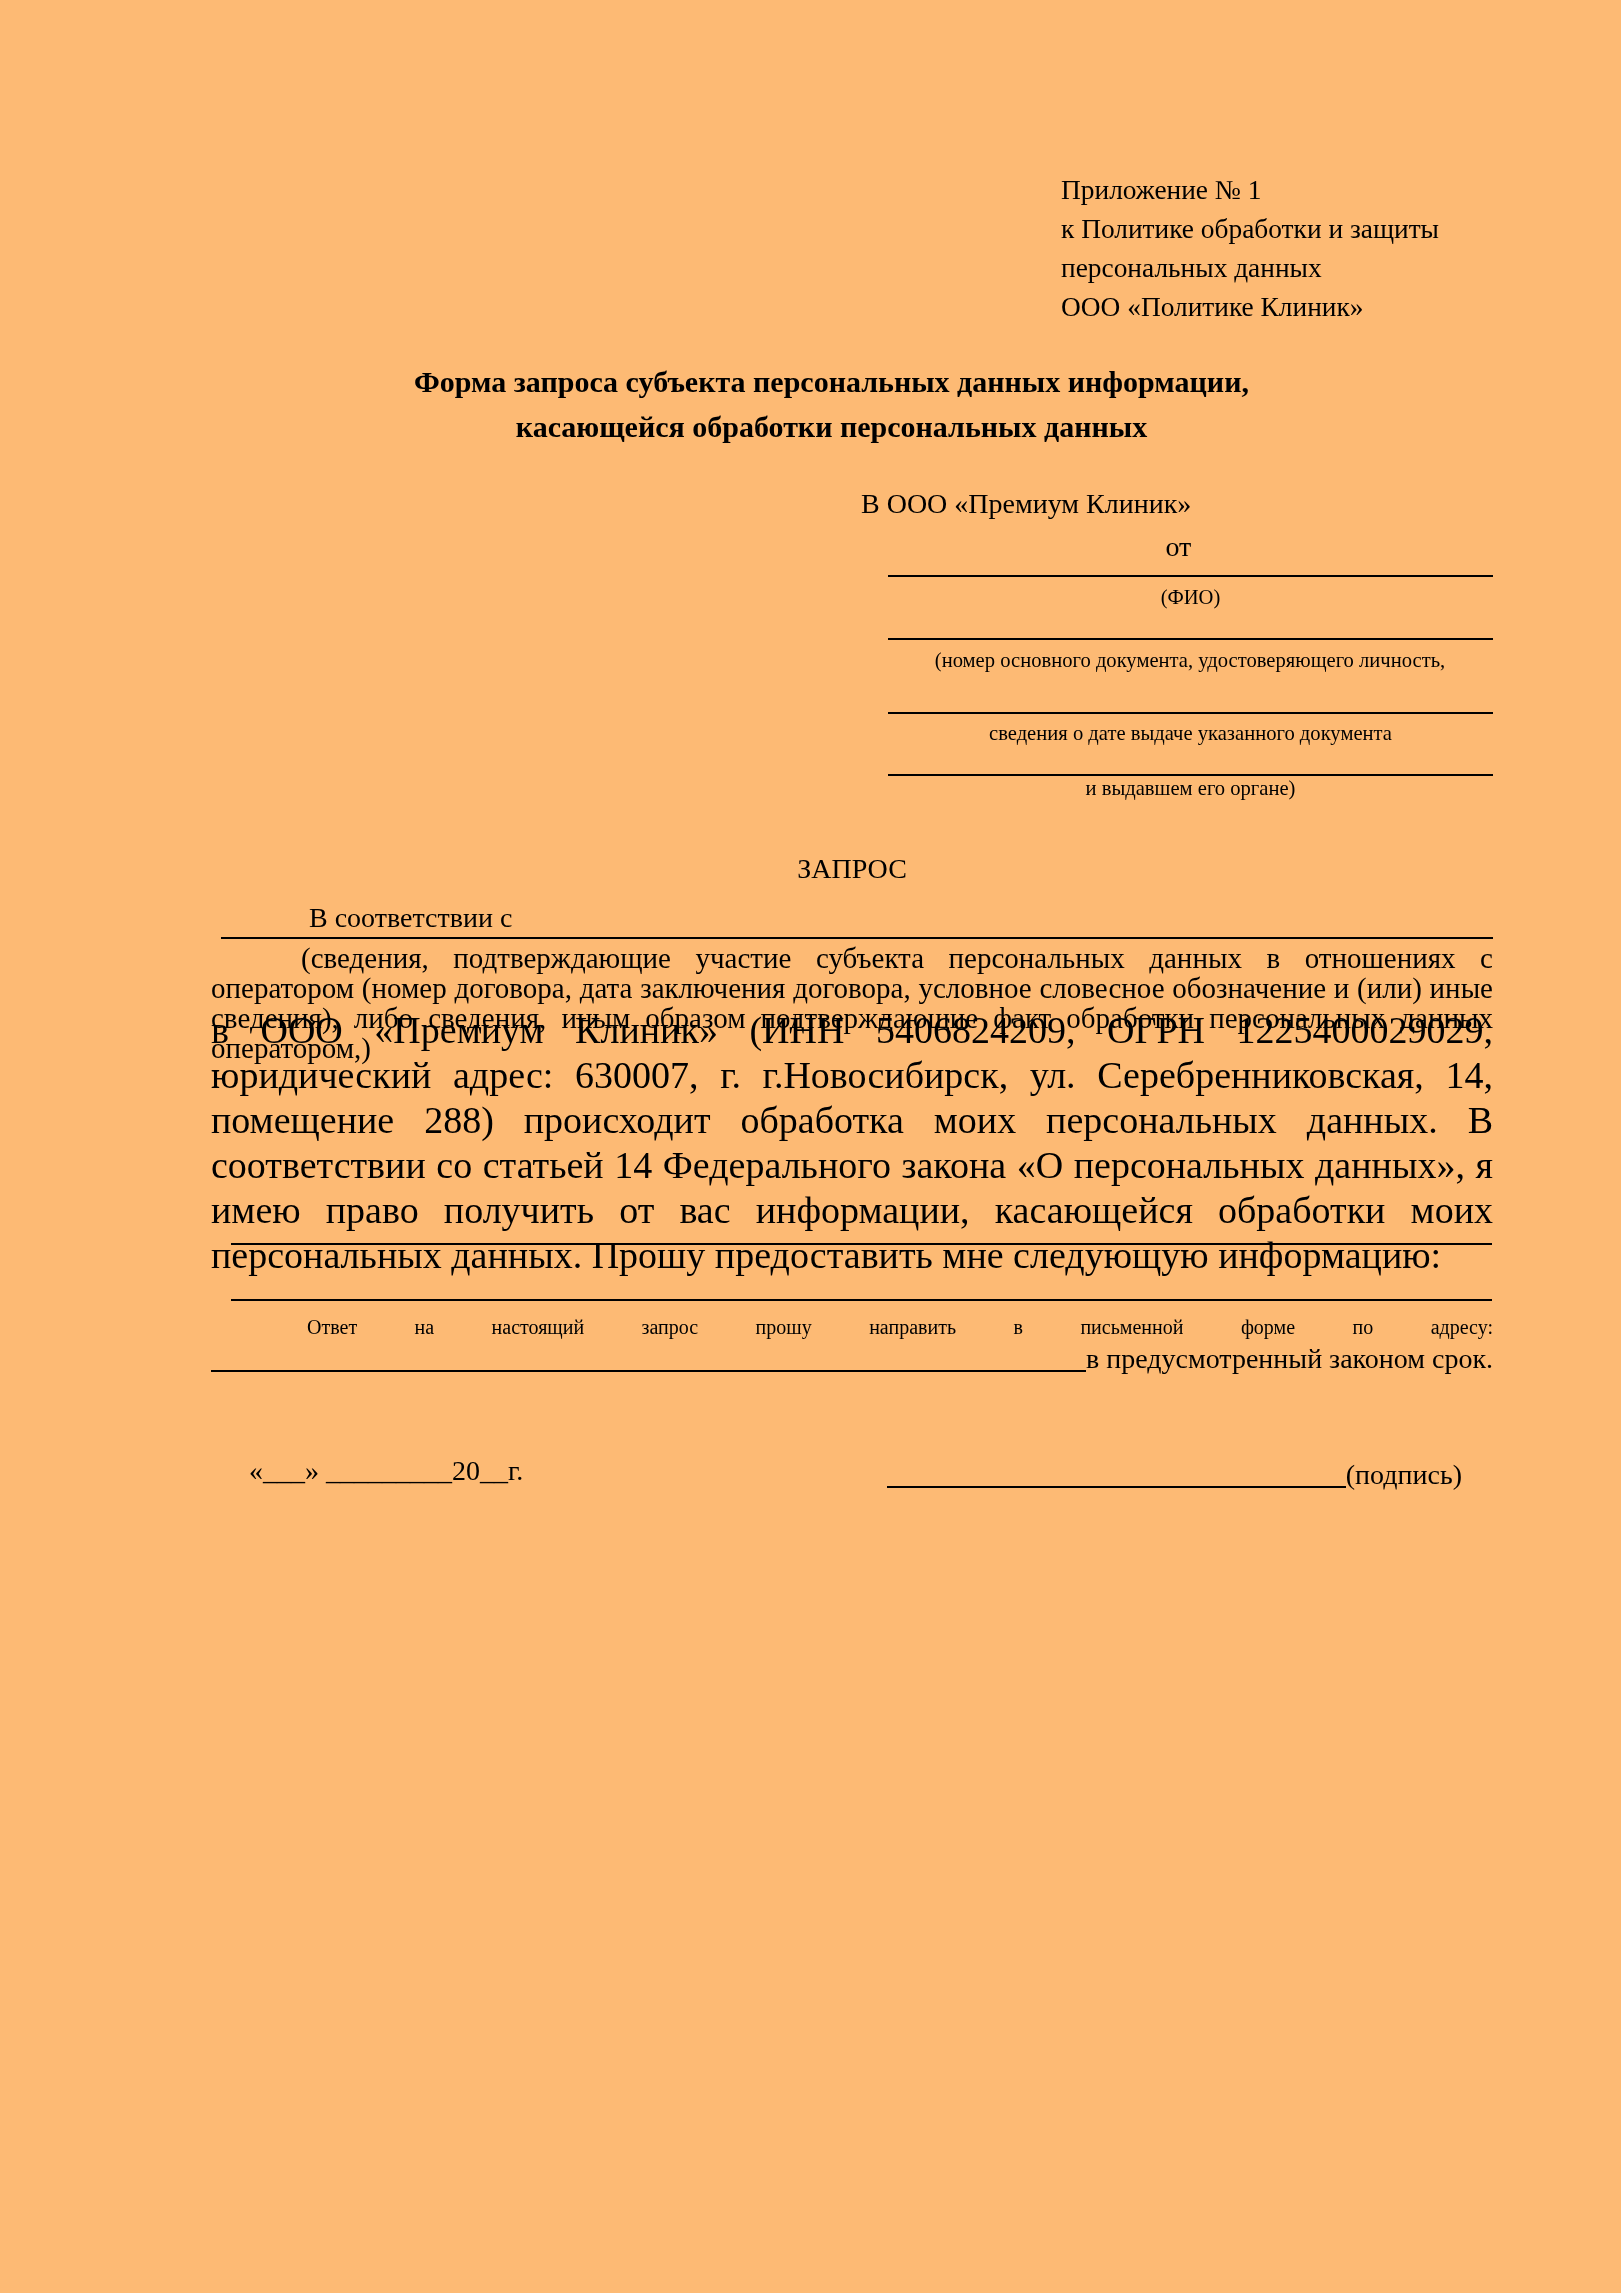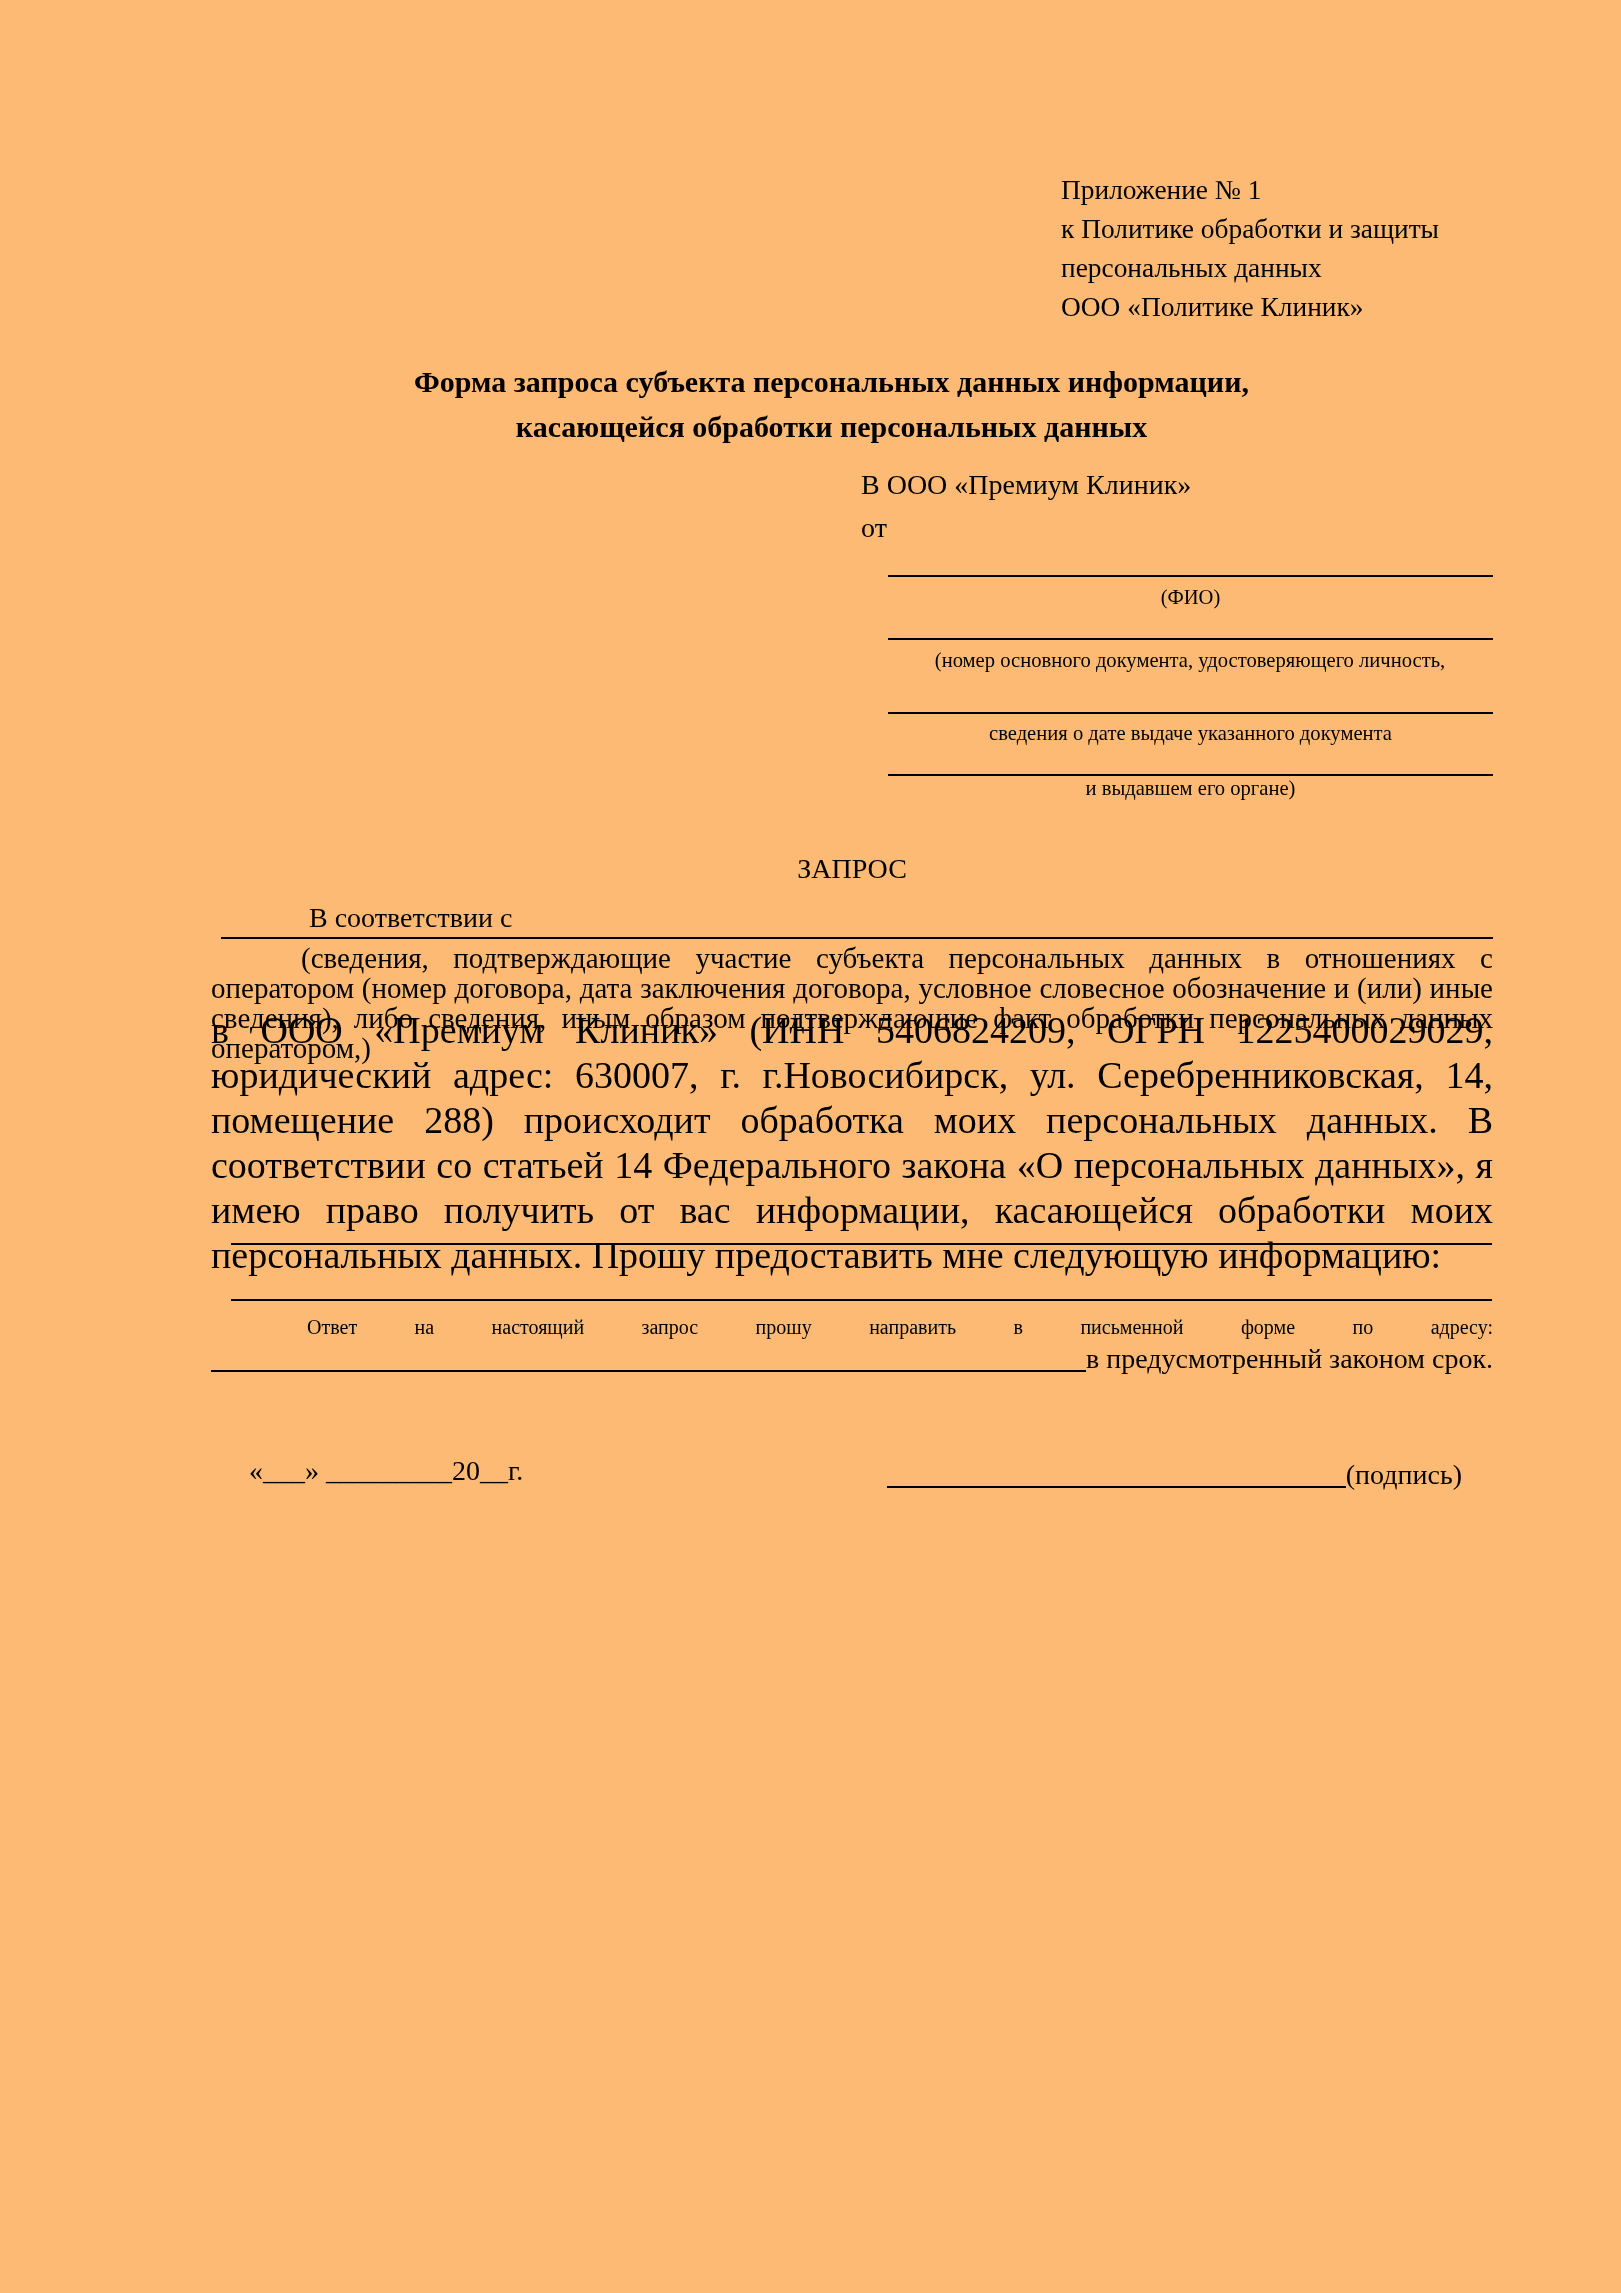--- a/index.html
+++ b/index.html
@@ -47,21 +47,21 @@
     <div>к Политике обработки и защиты</div>
     <div>персональных данных</div>
     <div>ООО «Политике Клиник»</div>
   </div>
 
   <div class="abs doc-title" style="left:170px; top:359px; width:1323px;">
     <div>Форма запроса субъекта персональных данных информации,</div>
     <div>касающейся обработки персональных данных</div>
   </div>
 
-  <div class="abs addressee" style="left:861px; top:463px;">
+  <div class="abs addressee" style="left:861px; top:482px;text-align:right;">
     <div>В ООО «Премиум Клиник»</div>
     <div>от</div>
   </div>
 
   <div class="abs rule" style="left:888px; top:575px; width:605px;"></div>
   <div class="abs caption" style="left:888px; top:585px; width:605px;">(ФИО)</div>
 
   <div class="abs rule" style="left:888px; top:638px; width:605px;"></div>
   <div class="abs caption" style="left:868px; top:648px; width:644px;">(номер основного документа, удостоверяющего личность,</div>
 

